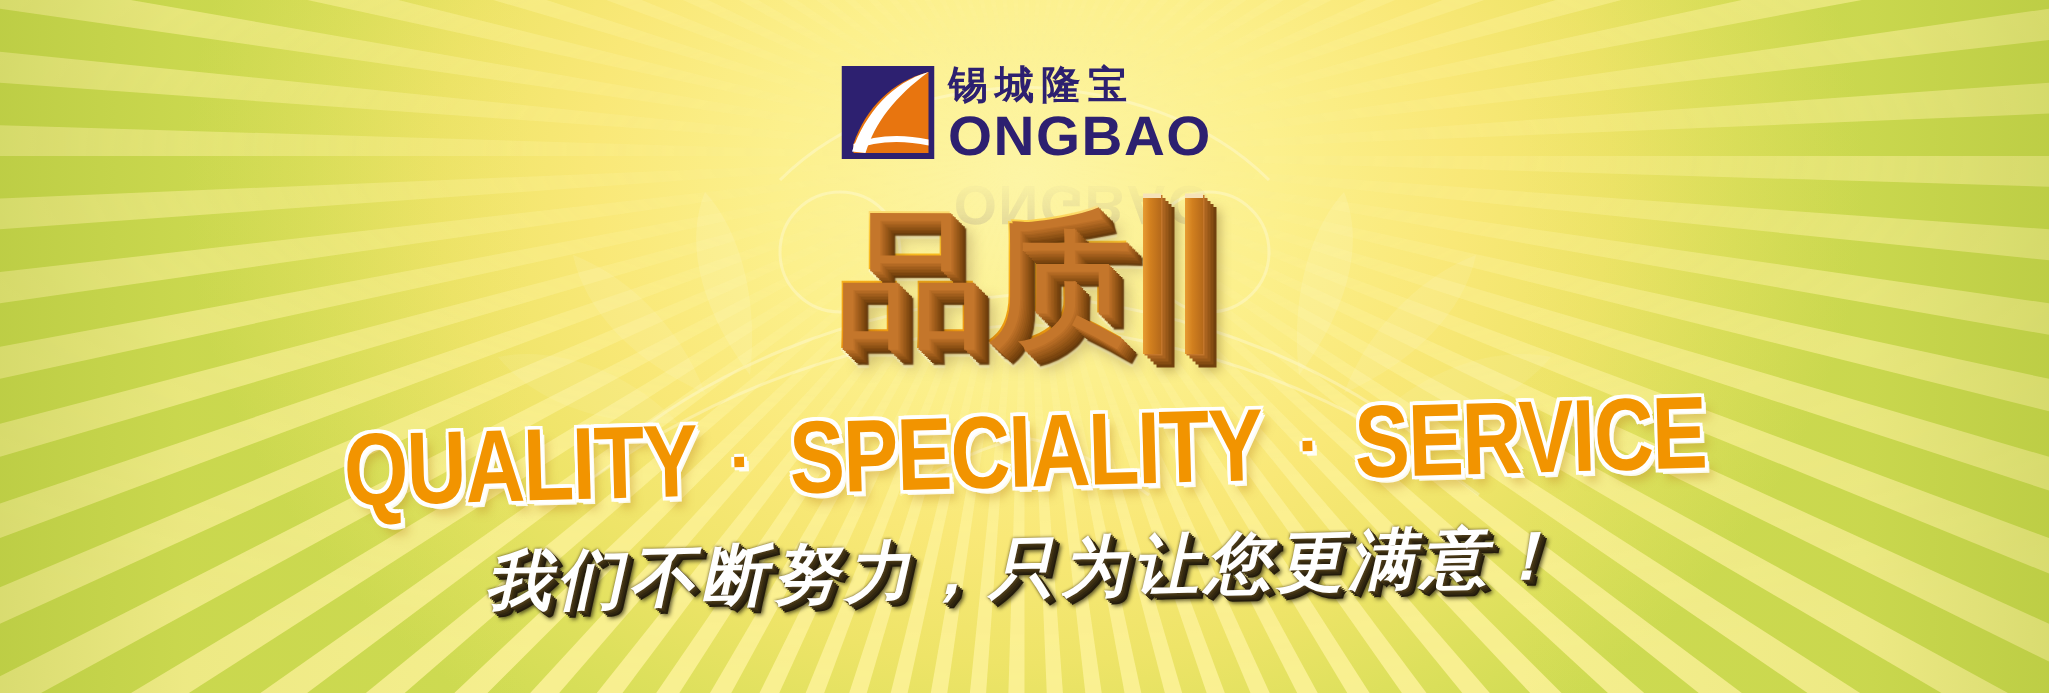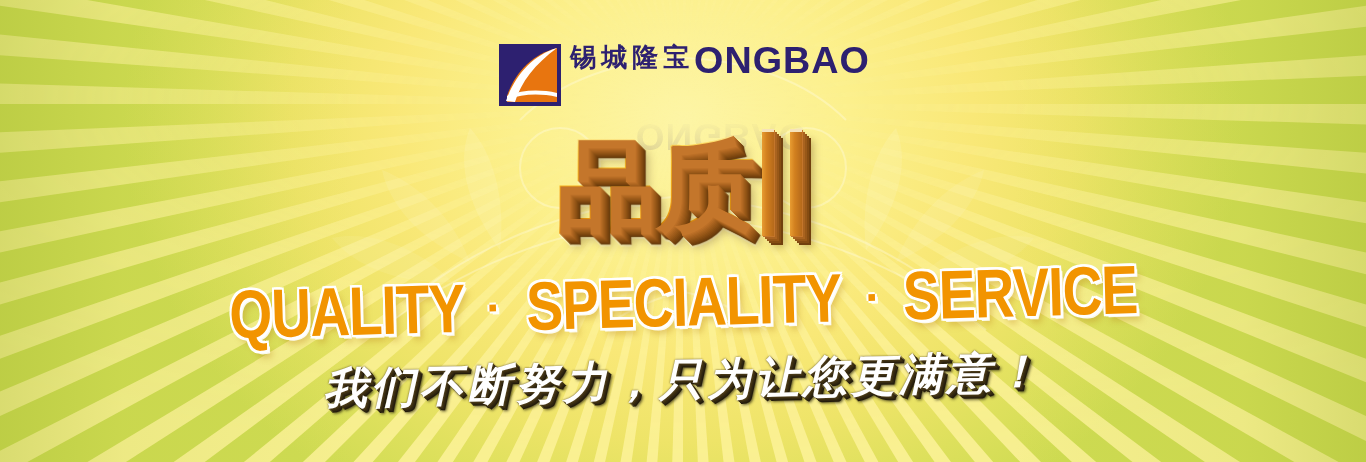--- a/index.html
+++ b/index.html
@@ -38,21 +38,21 @@
   
   #logo-block{
     position:absolute;left:0;top:44px;width:100%;
     display:flex;justify-content:center;align-items:flex-start;
   }
   .logo-inner{display:flex;align-items:flex-start;gap:9px;}
 
   .logo-mark{width:62px;height:62px;flex:0 0 auto;}
   .logo-mark svg{display:block;}
 
-  .logo-text{display:flex;flex-direction:row;line-height:1;}
+  .logo-text{display:flex;flex-direction:column;line-height:1;}
   .logo-cn{
     font-size:26px;font-weight:bold;color:#2d2070;
     letter-spacing:5px;font-family:"DejaVu Sans",sans-serif;
     height:30px;white-space:nowrap;
   }
   .logo-en{
     font-size:37px;font-weight:bold;color:#2d2070;
     letter-spacing:1px;font-family:"Liberation Sans",sans-serif;
     height:36px;line-height:34px;white-space:nowrap;
     transform:scaleX(1.02);transform-origin:left center;
@@ -72,21 +72,21 @@
   }
 
   
   #headline{
     position:absolute;left:0;top:132px;width:100%;
     display:flex;justify-content:center;align-items:center;
     gap:0px;
   }
   .hl-word{
     font-family:"DejaVu Sans","Liberation Sans",sans-serif;
-    font-weight:bold;
+    font-weight:normal;
     font-size:100px;
     line-height:108px;
     letter-spacing:-1px;
     color:#f6a81c;
     background:linear-gradient(to bottom,
        #fbe9a8 0%, #fcd24a 14%, #f9bb20 34%, #f3a515 62%, #ef9a10 84%, #e88e0c 100%);
     -webkit-background-clip:text;background-clip:text;
     -webkit-text-fill-color:transparent;
     position:relative;
     text-shadow:

